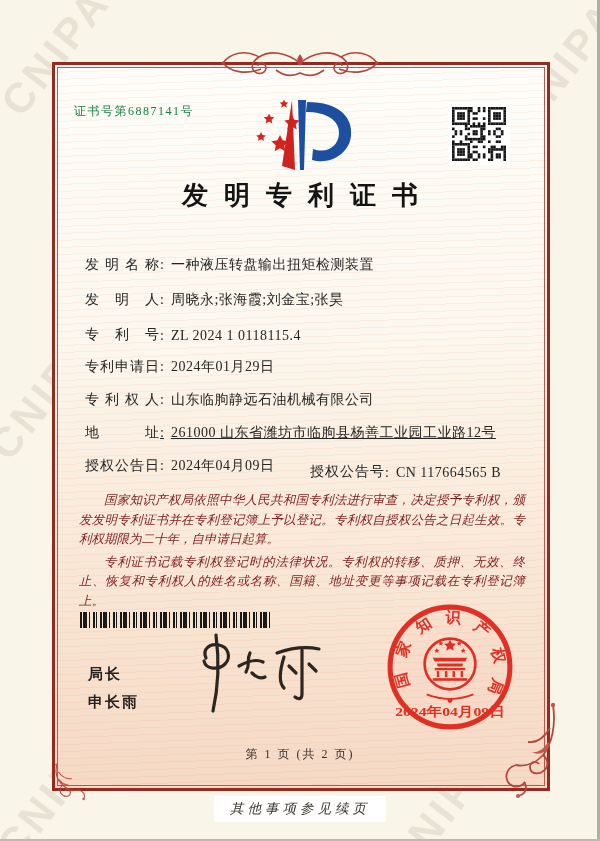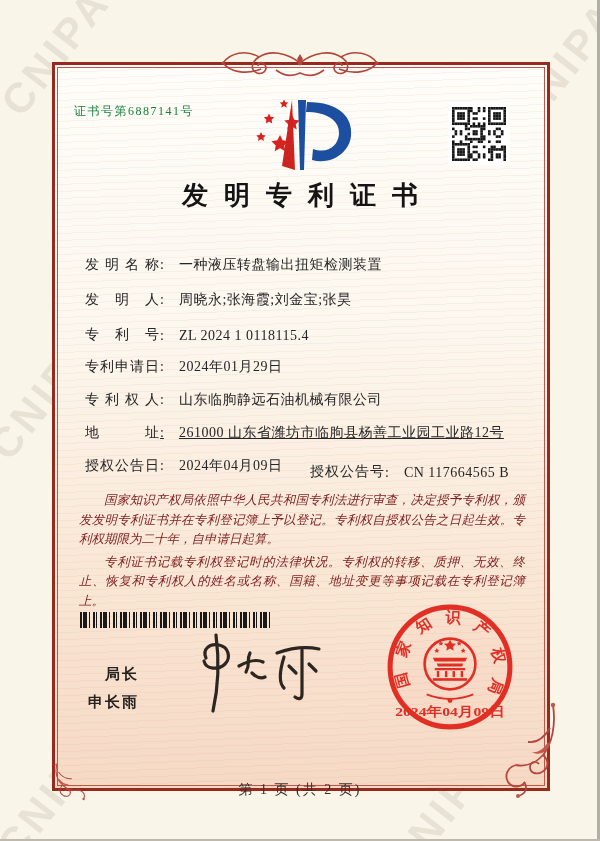--- a/index.html
+++ b/index.html
@@ -26,43 +26,43 @@
   .cert-no{position:absolute;left:74px;top:103px;font-size:12px;letter-spacing:1.5px;color:#15803d;}
   .logo{position:absolute;left:250px;top:92px;width:130px;height:88px;}
   .qr-box{position:absolute;left:448px;top:103px;width:62px;height:62px;background:#fff;
           display:flex;align-items:center;justify-content:center;}
   .title{position:absolute;left:0;top:178px;width:600px;text-align:center;
          font-size:26px;font-weight:bold;color:#141414;letter-spacing:16px;text-indent:16px;}
   
   .row{position:absolute;left:85px;width:460px;font-size:14px;color:#262626;white-space:nowrap;}
   .f-label{display:inline-block;width:74px;text-align:justify;text-align-last:justify;vertical-align:bottom;}
   .f-colon{margin:0 7px 0 1px;}
-  .f-value{letter-spacing:.5px;margin-left:8px;}
+  .f-value{letter-spacing:.5px;}
   .pair2{position:absolute;left:225px;top:6px;}
   
   .paras{position:absolute;left:79px;top:491px;width:446px;font-size:12.5px;line-height:1.56;
          color:#7f1d1d;font-style:italic;text-align:justify;}
   .paras p{margin:0 0 3px 0;text-indent:2em;}
   
   .barcode{position:absolute;left:80px;top:612px;width:192px;height:16px;
     background:repeating-linear-gradient(90deg,
       #191919 0 2px,transparent 2px 3px,
       #191919 3px 7px,transparent 7px 9px,
       #191919 9px 10px,transparent 10px 13px,
       #191919 13px 15px,transparent 15px 16px,
       #191919 16px 17px,transparent 17px 20px);}
   
   .director{position:absolute;left:88px;top:660px;font-family:"Liberation Sans","DejaVu Sans",sans-serif;
-            font-weight:bold;font-size:15px;color:#262220;letter-spacing:2px;line-height:28px;text-align:right;}
+            font-weight:bold;font-size:15px;color:#262220;letter-spacing:2px;line-height:28px;}
   .signature{position:absolute;left:192px;top:628px;width:135px;height:90px;}
   
   .seal{position:absolute;left:384px;top:601px;width:132px;height:132px;opacity:.95;}
   
-  .page-info{position:absolute;left:0;top:781px;width:600px;text-align:center;
-             font-size:14px;color:#33302c;letter-spacing:2px;}
+  .page-info{position:absolute;left:0;top:746px;width:600px;text-align:center;
+             font-size:12px;color:#33302c;letter-spacing:2px;}
   .cont-note{position:absolute;left:0;top:796px;width:600px;text-align:center;}
   .cont-note span{display:inline-block;background:#fff;padding:4px 16px;font-size:13.5px;
              font-style:italic;color:#3a3530;letter-spacing:4px;}
   
   .orn-top{position:absolute;left:216px;top:46px;width:168px;height:34px;}
   .orn-bl{position:absolute;left:40px;top:742px;width:62px;height:60px;}
   .orn-br{position:absolute;left:498px;top:700px;width:62px;height:100px;}
 </style>
 </head>
 <body>
@@ -430,16 +430,19 @@
       <rect x="67.5" y="69" width="2.4" height="6"></rect>
         <rect x="75.5" y="69" width="2.4" height="6"></rect>
       <rect x="48" y="76" width="34" height="2.6"></rect>
       <path d="M42,92 Q65,101 88,92" fill="none" stroke="#e0261c" stroke-width="2"></path>
       <circle cx="65" cy="98" r="2.4"></circle>
     </g>
     <text x="65" y="113" text-anchor="middle" font-size="13" font-weight="bold" fill="#e0261c" font-family="Liberation Serif, DejaVu Serif, serif" textLength="108" lengthAdjust="spacingAndGlyphs">2024年04月09日</text>
   </svg>
 
   <div class="page-info">第 1 页 (共 2 页)</div>
+  <div class="cont-note">
+    <span>其他事项参见续页</span>
+  </div>
 
   <div class="scan-edge-r"></div>
   <div class="scan-edge-b"></div>
 </div>
 
 </body></html>

